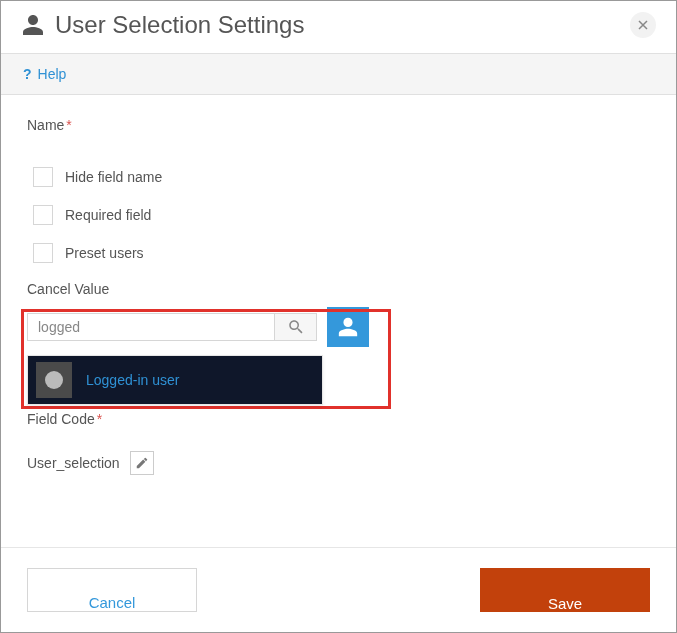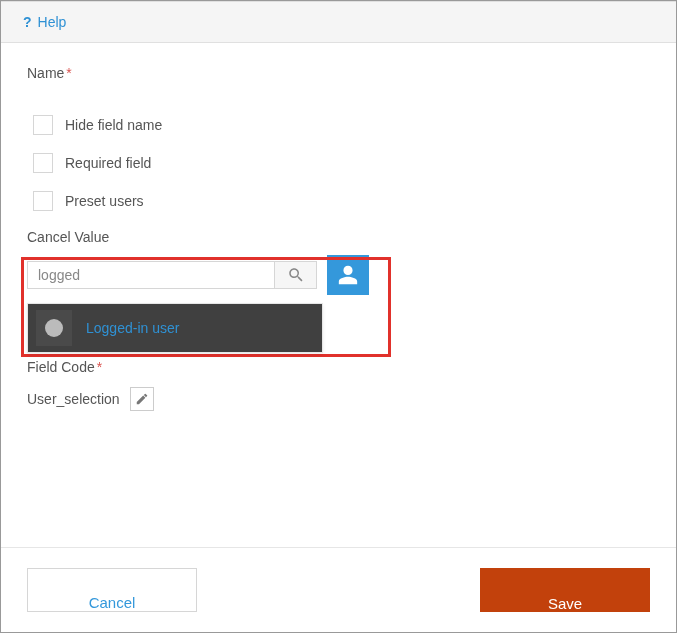--- a/index.html
+++ b/index.html
@@ -143,21 +143,21 @@
     display: flex;
     align-items: center; justify-content: center;
     cursor: pointer;
   }
   .user-browse-btn svg { width: 22px; height: 22px; fill: #fff; }
   .suggestion {
     position: absolute;
     left: 0;
     top: 74px;
     width: 296px;
-    background: #404040;
+    background: #0f172a;
     border: 1px solid #e6e6e6;
     box-shadow: 0 2px 4px rgba(0,0,0,0.08);
     z-index: 5;
   }
   .suggestion-item {
     display: flex;
     align-items: center;
     padding: 6px 8px;
     cursor: pointer;
   }
@@ -175,21 +175,21 @@
     border-radius: 50%;
     background: #bbb;
   }
   .suggestion-text { color: #2f91d4; }
   .fieldcode-block {
     margin-top: 64px;
   }
   .fieldcode-row {
     display: flex;
     align-items: center;
-    margin-top: 12px;
+    margin-top: 24px;
   }
   .fieldcode-value { color: #555; margin-right: 10px; }
   .edit-ic {
     width: 24px; height: 24px;
     border: 1px solid #ccc;
     display: flex;
     align-items: center; justify-content: center;
     cursor: pointer;
     background: #fff;
   }
@@ -216,20 +216,31 @@
     border: none;
     background: #c2410c;
     color: #fff;
   }
 </style>
 </head>
 <body>
 
 <div class="dialog">
 
+  <div class="header">
+    <svg class="user-icon-svg" viewBox="0 0 24 24">
+      <path d="M12 12c2.8 0 5-2.2 5-5s-2.2-5-5-5-5 2.2-5 5 2.2 5 5 5zm0 2c-3.3 0-10 1.7-10 5v3h20v-3c0-3.3-6.7-5-10-5z"></path>
+    </svg>
+    <div class="header-title">User Selection Settings</div>
+    <div class="close-btn">
+      <svg width="10" height="10" viewBox="0 0 10 10">
+          <path d="M1 1 L9 9 M9 1 L1 9" stroke="#888" stroke-width="1.5" fill="none"></path>
+        </svg>
+    </div>
+  </div>
 
   <div class="help-bar">
     <a class="help-link">
       <span class="help-q">?</span>
       <span>Help</span>
     </a>
   </div>
 
   <div class="content">
 

